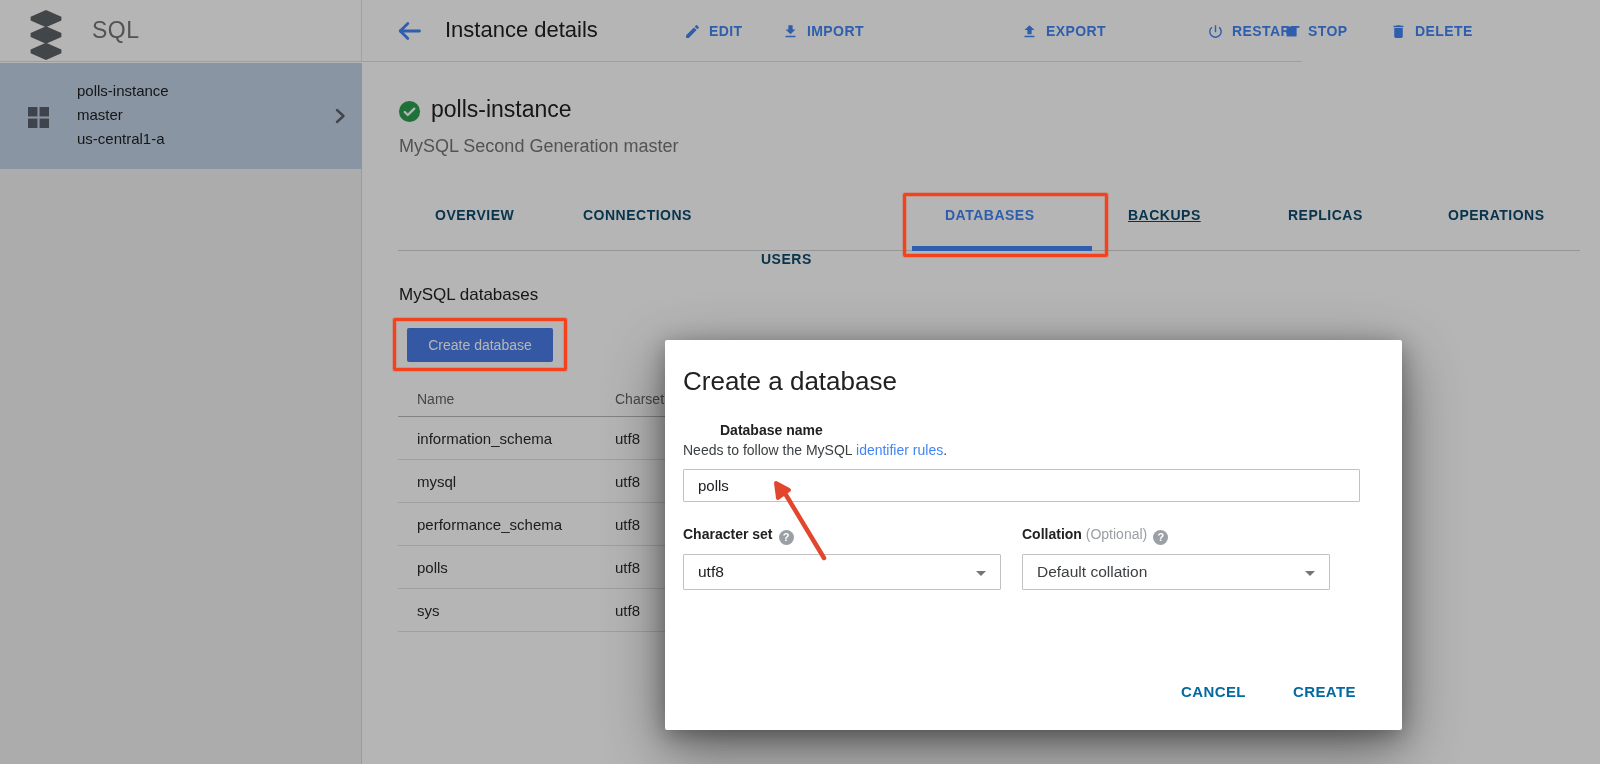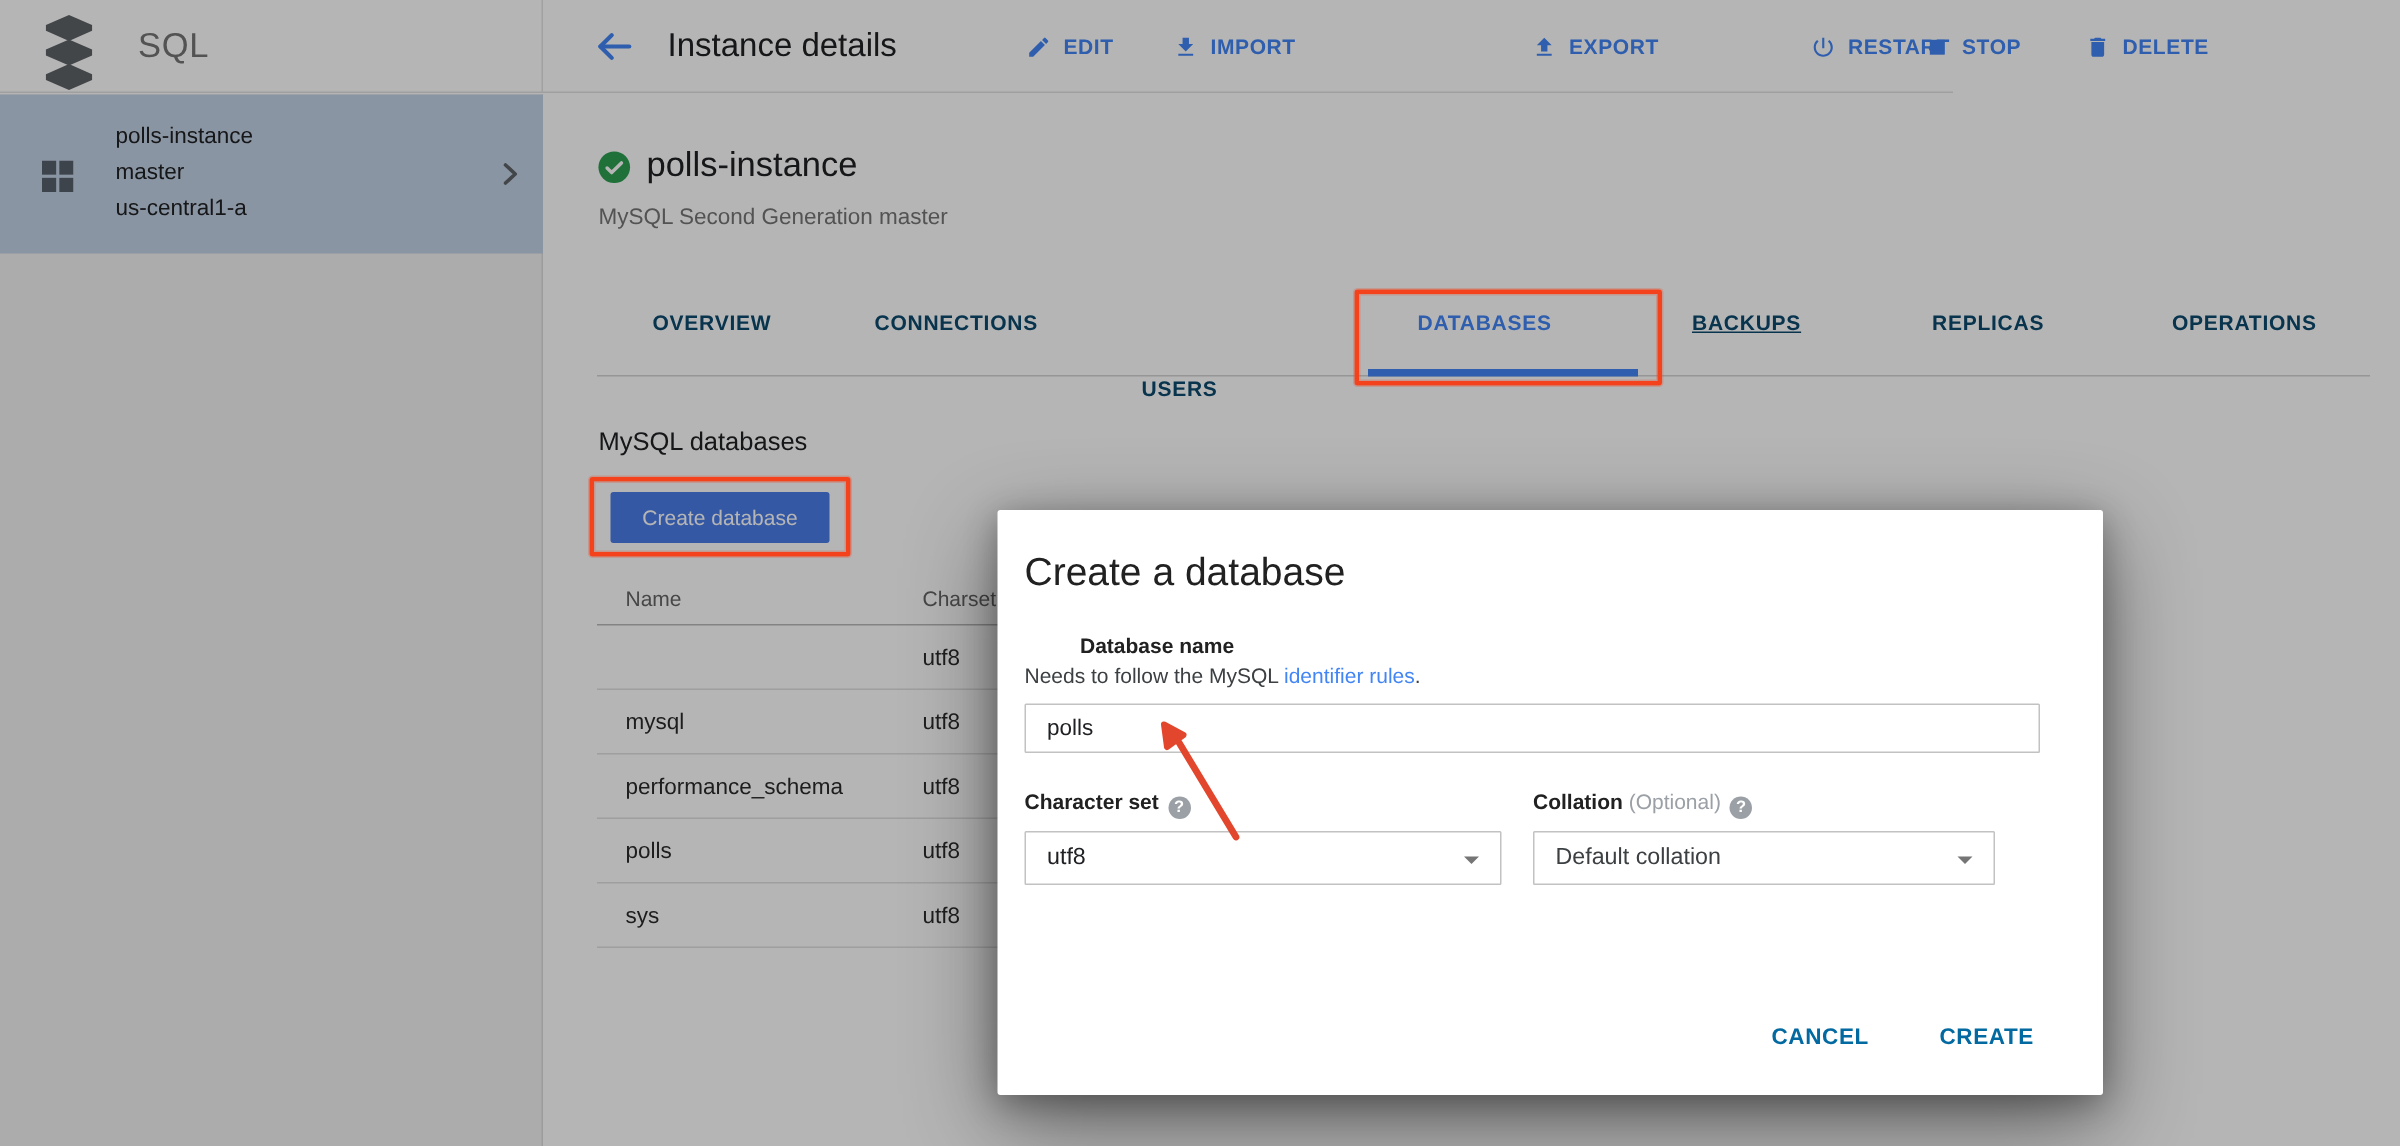--- a/index.html
+++ b/index.html
@@ -31,21 +31,21 @@
   
   .sidebar { position:absolute; left:0; top:63px; width:362px; height:701px; background:#f2f2f2; border-right:1px solid #dcdcdc; }
   .instance-item { position:absolute; left:0; top:0; width:362px; height:106px; background:#c3d2e6; cursor:pointer; }
   .instance-item .grid-ic { position:absolute; left:28px; top:44px; width:21px; height:21px; }
   .instance-lines { position:absolute; left:77px; top:16px; font-size:15px; line-height:24px; color:#202124; }
   .instance-item .chev { position:absolute; left:328px; top:41px; width:24px; height:24px; }
 
   
   .check-ic { position:absolute; left:398px; top:100px; width:23px; height:23px; }
   .inst-name { position:absolute; left:431px; top:96px; font-size:23px; font-weight:400; color:#202124; }
-  .inst-sub  { position:absolute; left:399px; top:136px; font-size:15px; color:#757575; }
+  .inst-sub  { position:absolute; left:399px; top:136px; font-size:18px; color:#757575; }
 
   
   .tabs-line { position:absolute; left:398px; top:250px; width:1182px; height:1px; background:#d4d4d4; }
   .tab { position:absolute; top:207px; background:none; border:none; cursor:pointer; font-family:inherit;
          font-size:14px; font-weight:bold; letter-spacing:.5px; color:#0c4a6e; }
   .tab-1 { left:435px; } .tab-2 { left:583px; } .tab-3 { left:761px;margin-top:44px; }
   .tab-4 { left:945px; color:#4285f4; } .tab-5 { left:1128px;text-decoration:underline; } .tab-6 { left:1288px; } .tab-7 { left:1448px; }
   .tab-underline { position:absolute; left:912px; top:246px; width:180px; height:5px; background:#4285f4; }
 
   
@@ -224,20 +224,21 @@
 
   <h3 class="section-heading">MySQL databases</h3>
   <button class="create-btn">Create database</button>
 
   <div class="db-table">
     <div class="db-head">
       <span class="db-col col-name">Name</span>
       <span class="db-col col-charset">Charset</span>
     </div>
     <div class="db-row">
+      <span class="cell cell-name">information_schema</span>
       <span class="cell cell-charset">utf8</span>
     </div>
     <div class="db-row">
       <span class="cell cell-name">mysql</span>
       <span class="cell cell-charset">utf8</span>
     </div>
     <div class="db-row">
       <span class="cell cell-name">performance_schema</span>
       <span class="cell cell-charset">utf8</span>
     </div>

